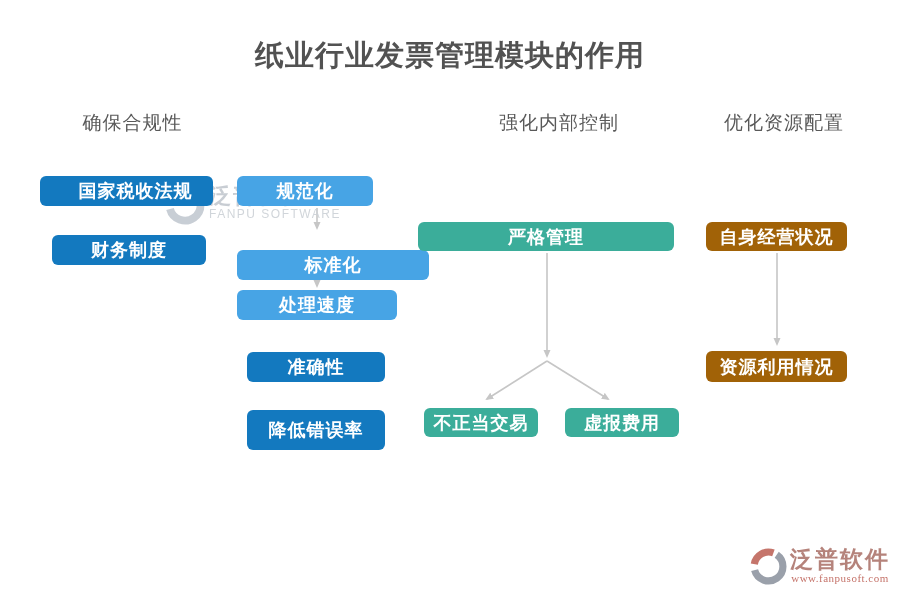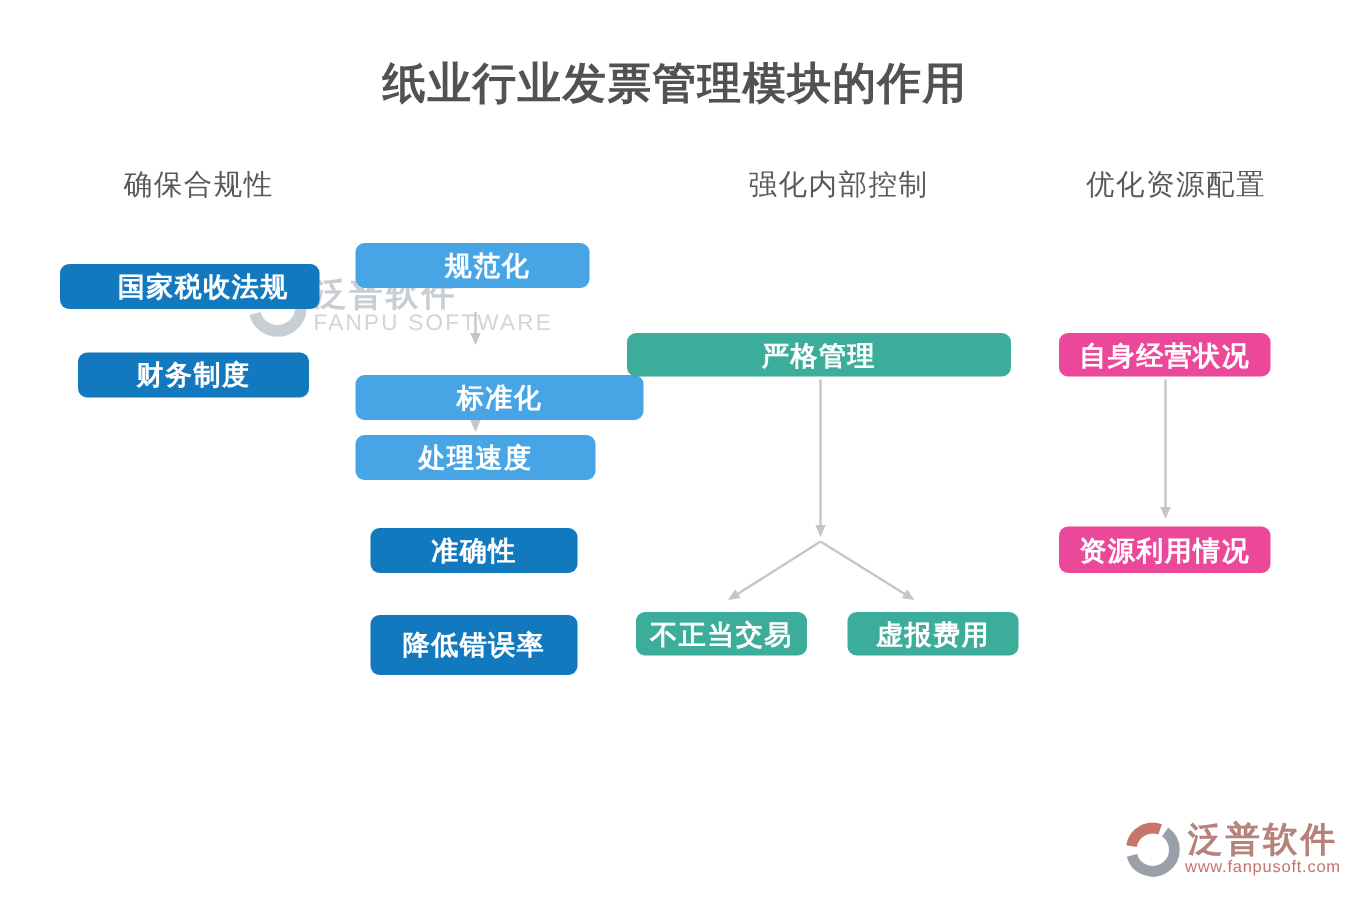--- a/index.html
+++ b/index.html
@@ -29,52 +29,52 @@
   .box{
     position:absolute;
     display:flex;align-items:center;justify-content:center;
     color:#ffffff;font-size:18px;font-weight:bold;
     border-radius:6px;letter-spacing:1px;
     white-space:nowrap;
   }
   .c-dark{background:#1379BF;}
   .c-light{background:#47A4E5;}
   .c-teal{background:#3BAD9A;}
-  .c-tan{background:#ec4899;}
+  .c-tan{background:#a16207;}
   .b-c1-0{left:40px;top:176px;width:155px;height:30px;padding-left:18px;}
   .b-c1-1{left:52px;top:235px;width:154px;height:30px;}
-  .b-c2-0{left:237px;top:162px;width:136px;height:30px;padding-left:20px;}
+  .b-c2-0{left:237px;top:176px;width:136px;height:30px;}
   .b-c2-1{left:237px;top:250px;width:192px;height:30px;}
   .b-c2-2{left:237px;top:290px;width:160px;height:30px;}
   .b-c2-3{left:247px;top:352px;width:138px;height:30px;}
   .b-c2-4{left:247px;top:410px;width:138px;height:40px;}
   .b-c3-0{left:418px;top:222px;width:256px;height:29px;}
   .b-c3-1{left:424px;top:408px;width:114px;height:29px;}
   .b-c3-2{left:565px;top:408px;width:114px;height:29px;}
   .b-c4-0{left:706px;top:222px;width:141px;height:29px;}
   .b-c4-1{left:706px;top:351px;width:141px;height:31px;}
   .arrows{
     position:absolute;left:0;top:0;width:900px;height:600px;
     pointer-events:none;
   }
   .watermark{
     position:absolute;left:165px;top:185px;
     display:flex;align-items:flex-start;
     opacity:0.9;pointer-events:none;
   }
   .watermark .wm-text{margin-left:4px;}
   .wm-cn{font-size:22px;font-weight:bold;color:#c3c8cf;letter-spacing:2px;line-height:22px;}
-  .wm-en{font-size:15px;color:#ccd1d6;letter-spacing:1.5px;font-family:"Liberation Sans",sans-serif;}
+  .wm-en{font-size:12px;color:#ccd1d6;letter-spacing:1.5px;font-family:"Liberation Sans",sans-serif;}
   .footer-logo{
     position:absolute;left:750px;top:548px;
     display:flex;align-items:flex-start;
   }
   .footer-logo .fl-text{margin-left:3px;text-align:center;}
   .fl-cn{font-size:23px;font-weight:bold;color:#b5837b;letter-spacing:2px;line-height:24px;}
-  .fl-url{font-size:11px;color:#c5736a;letter-spacing:0.5px;font-family:Liberation Sans, sans-serif;line-height:13px;}
+  .fl-url{font-size:11px;color:#c5736a;letter-spacing:0.5px;font-family:Liberation Serif, serif;line-height:13px;}
 </style>
 </head>
 <body>
 
 <div id="canvas">
 
   <div class="title">纸业行业发票管理模块的作用</div>
 
   <div class="col-header h0">确保合规性</div>
   <div class="col-header h2">强化内部控制</div>

